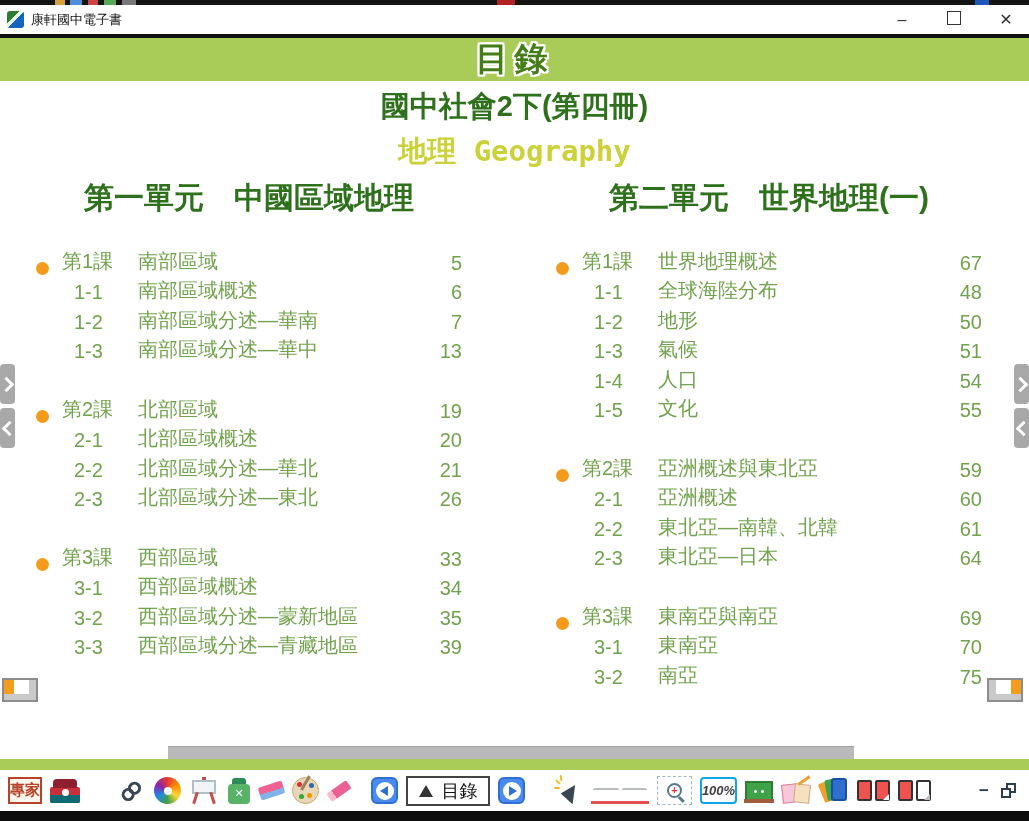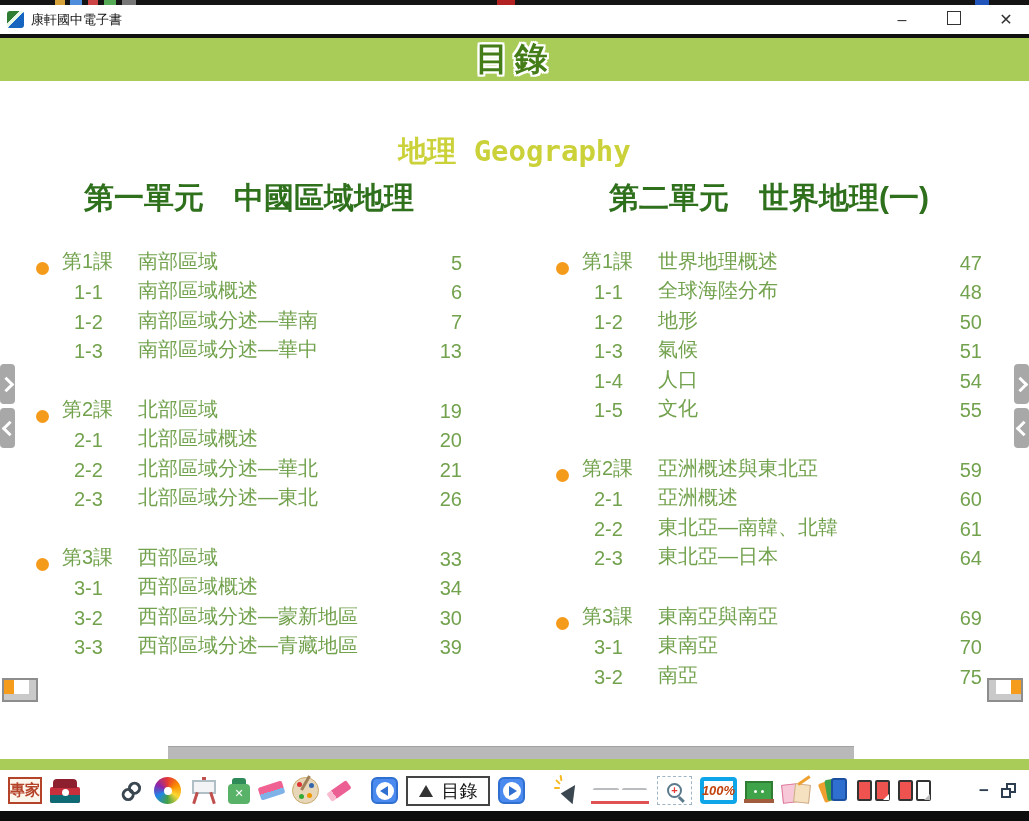--- a/index.html
+++ b/index.html
@@ -147,22 +147,22 @@
              padding:1px 2px;box-sizing:border-box;}
   .book-open .pg2{flex:1;background:#d4d7d9;border:1px solid #b9bdbf;border-radius:4px 4px 0 0;}
 
   .zoom-box{width:35px;height:29px;border:1px dashed #9fb4c4;box-sizing:border-box;
             display:flex;align-items:center;justify-content:center;}
   .mag{position:relative;width:15px;height:15px;border:2px solid #5b7a8c;border-radius:50%;box-sizing:border-box;
        display:flex;align-items:center;justify-content:center;color:#e53935;font-size:11px;font-weight:bold;line-height:1;}
   .mag::before{content:"";position:absolute;width:7px;height:2.5px;background:#5b7a8c;bottom:-4px;right:-5px;
                transform:rotate(45deg);}
 
-  .zoom-level{width:37px;height:27px;background:#fff;border:4px solid #0ea5e9;border-radius:4px;
-              box-sizing:border-box;color:#c2410c;font-size:13px;font-weight:bold;font-style:italic;}
+  .zoom-level{width:37px;height:27px;background:#fff;border:2px solid #0ea5e9;border-radius:4px;
+              box-sizing:border-box;color:#404040;font-size:13px;font-weight:bold;font-style:italic;}
 
   .chalkboard{width:28px;height:20px;background:#3fa34a;border:2px solid #2e7d32;box-sizing:border-box;position:relative;}
   .chalkboard::after{content:"";position:absolute;left:-3px;right:-3px;bottom:-4px;height:4px;background:#a15c3e;}
   .chalkboard .eye{position:absolute;top:7px;width:3px;height:3px;border-radius:50%;background:#fff;}
   .chalkboard .e1{left:7px;} .chalkboard .e2{right:7px;}
 
   .workbook{width:30px;height:24px;position:relative;}
   .workbook .p1{position:absolute;left:1px;top:5px;width:14px;height:17px;background:#f7c8d8;border:1px solid #d79;transform:rotate(-6deg);}
   .workbook .p2{position:absolute;right:1px;top:5px;width:14px;height:17px;background:#f5e0c0;border:1px solid #ca8;transform:rotate(6deg);}
   .workbook .pen{position:absolute;right:0;top:0;width:14px;height:3px;background:#f0a030;transform:rotate(-35deg);}
@@ -214,20 +214,21 @@
       <span class="wc"><span class="wc-max" style="display:inline-block;"></span></span>
       <span class="wc">✕</span>
     </div>
   </div>
   <div class="titlebar-underline"></div>
 
   <div class="banner">
     <span class="banner-title">目錄</span>
   </div>
 
+  <div class="book-title">國中社會2下(第四冊)</div>
   <div class="subject">地理 Geography</div>
 
   <div class="toc-col left">
     <h2 class="unit-title">第一單元　中國區域地理</h2>
     <div class="entries">
         <div class="toc-row lesson">
           <span class="bullet"></span>
           <span class="num">第1課</span>
           <span class="ttl">南部區域</span>
           <span class="pg">5</span>
@@ -283,38 +284,38 @@
         <div class="toc-row sub">
           <span class="bullet"></span>
           <span class="num">3-1</span>
           <span class="ttl">西部區域概述</span>
           <span class="pg">34</span>
         </div>
         <div class="toc-row sub">
           <span class="bullet"></span>
           <span class="num">3-2</span>
           <span class="ttl">西部區域分述—蒙新地區</span>
-          <span class="pg">30</span>
+          <span class="pg">35</span>
         </div>
         <div class="toc-row sub">
           <span class="bullet"></span>
           <span class="num">3-3</span>
           <span class="ttl">西部區域分述—青藏地區</span>
           <span class="pg">39</span>
         </div>
       </div>
   </div>
   <div class="toc-col right">
     <h2 class="unit-title">第二單元　世界地理(一)</h2>
     <div class="entries">
         <div class="toc-row lesson">
           <span class="bullet"></span>
           <span class="num">第1課</span>
           <span class="ttl">世界地理概述</span>
-          <span class="pg">47</span>
+          <span class="pg">67</span>
         </div>
         <div class="toc-row sub">
           <span class="bullet"></span>
           <span class="num">1-1</span>
           <span class="ttl">全球海陸分布</span>
           <span class="pg">48</span>
         </div>
         <div class="toc-row sub">
           <span class="bullet"></span>
           <span class="num">1-2</span>

